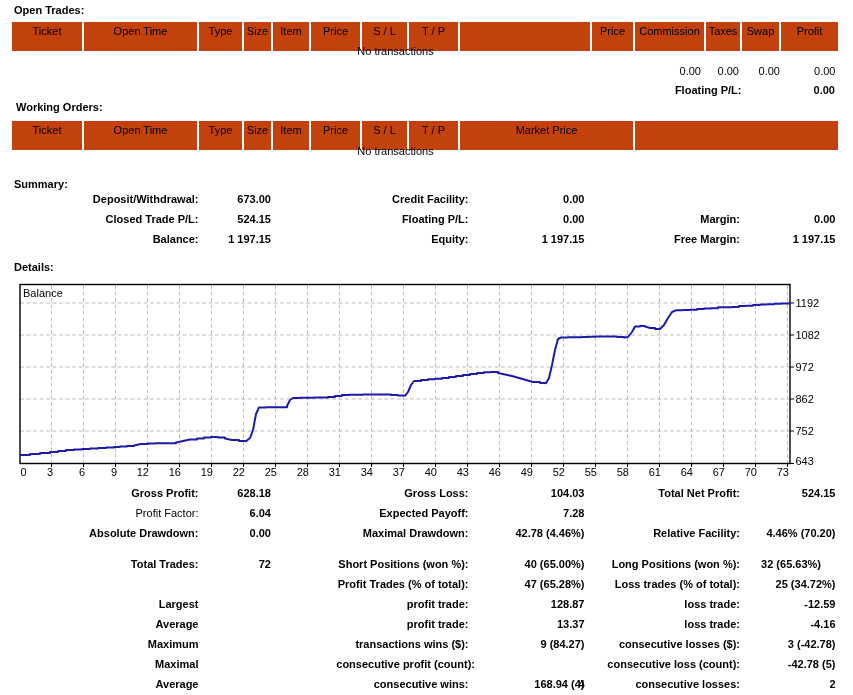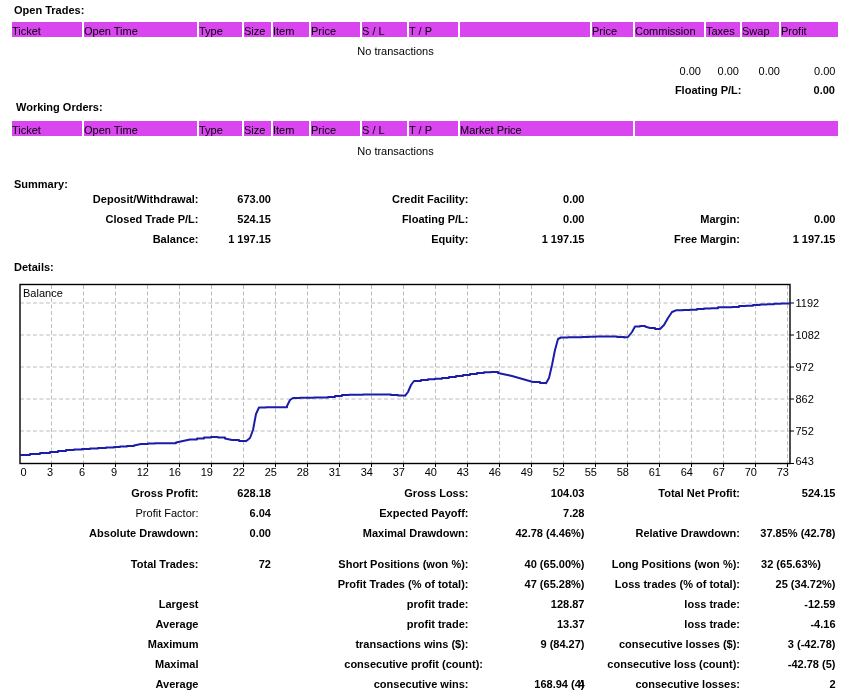--- a/index.html
+++ b/index.html
@@ -1,15 +1,15 @@
 <!DOCTYPE html>
 <html><head><meta charset="utf-8"><style>
 html,body{margin:0;padding:0;background:#fff}
 body{width:853px;height:695px;position:relative;font-family:"Liberation Sans",sans-serif;font-size:11px;color:#000;overflow:hidden}
-.hc{position:absolute;background:#d946ef;height:15px;line-height:19px;text-align:left;overflow:hidden}
+.hc{position:absolute;background:#c2410c;height:29px;line-height:19px;text-align:center;overflow:hidden}
 .ti{position:absolute;font-weight:bold;height:13px;line-height:13px;white-space:nowrap}
 </style></head><body>
 <div class="ti" style="left:14px;top:4px">Open Trades:</div>
 <div class="ti" style="left:16px;top:101px">Working Orders:</div>
 <div class="ti" style="left:14px;top:178px">Summary:</div>
 <div class="ti" style="left:14px;top:261px">Details:</div>
 <div class="hc" style="left:12px;top:22px;width:70px">Ticket</div>
 <div class="hc" style="left:84px;top:22px;width:113px">Open Time</div>
 <div class="hc" style="left:199px;top:22px;width:43px">Type</div>
 <div class="hc" style="left:244px;top:22px;width:27px">Size</div>
@@ -102,22 +102,22 @@
 <div style="position:absolute;right:113.0px;top:484px;height:19px;line-height:19px;font-weight:bold;white-space:nowrap">Total Net Profit:</div>
 <div style="position:absolute;right:17.5px;top:484px;height:19px;line-height:19px;font-weight:bold;white-space:nowrap">524.15</div>
 <div style="position:absolute;right:654.5px;top:504px;height:19px;line-height:19px;font-weight:normal;white-space:nowrap">Profit Factor:</div>
 <div style="position:absolute;right:582.0px;top:504px;height:19px;line-height:19px;font-weight:bold;white-space:nowrap">6.04</div>
 <div style="position:absolute;right:384.5px;top:504px;height:19px;line-height:19px;font-weight:bold;white-space:nowrap">Expected Payoff:</div>
 <div style="position:absolute;right:268.5px;top:504px;height:19px;line-height:19px;font-weight:bold;white-space:nowrap">7.28</div>
 <div style="position:absolute;right:654.5px;top:524px;height:19px;line-height:19px;font-weight:bold;white-space:nowrap">Absolute Drawdown:</div>
 <div style="position:absolute;right:582.0px;top:524px;height:19px;line-height:19px;font-weight:bold;white-space:nowrap">0.00</div>
 <div style="position:absolute;right:384.5px;top:524px;height:19px;line-height:19px;font-weight:bold;white-space:nowrap">Maximal Drawdown:</div>
 <div style="position:absolute;right:268.5px;top:524px;height:19px;line-height:19px;font-weight:bold;white-space:nowrap">42.78 (4.46%)</div>
-<div style="position:absolute;right:113.0px;top:524px;height:19px;line-height:19px;font-weight:bold;white-space:nowrap">Relative Drawdown:</div>
-<div style="position:absolute;right:17.5px;top:524px;height:19px;line-height:19px;font-weight:bold;white-space:nowrap">37.85% (42.78)</div>
+<div style="position:absolute;right:113.0px;top:524px;height:19px;line-height:19px;font-weight:bold;white-space:nowrap">Relative Facility:</div>
+<div style="position:absolute;right:17.5px;top:524px;height:19px;line-height:19px;font-weight:bold;white-space:nowrap">4.46% (70.20)</div>
 <div style="position:absolute;right:654.5px;top:555px;height:19px;line-height:19px;font-weight:bold;white-space:nowrap">Total Trades:</div>
 <div style="position:absolute;right:582.0px;top:555px;height:19px;line-height:19px;font-weight:bold;white-space:nowrap">72</div>
 <div style="position:absolute;right:384.5px;top:555px;height:19px;line-height:19px;font-weight:bold;white-space:nowrap">Short Positions (won %):</div>
 <div style="position:absolute;right:268.5px;top:555px;height:19px;line-height:19px;font-weight:bold;white-space:nowrap">40 (65.00%)</div>
 <div style="position:absolute;right:113.0px;top:555px;height:19px;line-height:19px;font-weight:bold;white-space:nowrap">Long Positions (won %):</div>
 <div style="position:absolute;right:32px;top:555px;height:19px;line-height:19px;font-weight:bold;white-space:nowrap">32 (65.63%)</div>
 <div style="position:absolute;right:384.5px;top:575px;height:19px;line-height:19px;font-weight:bold;white-space:nowrap">Profit Trades (% of total):</div>
 <div style="position:absolute;right:268.5px;top:575px;height:19px;line-height:19px;font-weight:bold;white-space:nowrap">47 (65.28%)</div>
 <div style="position:absolute;right:113.0px;top:575px;height:19px;line-height:19px;font-weight:bold;white-space:nowrap">Loss trades (% of total):</div>
 <div style="position:absolute;right:17.5px;top:575px;height:19px;line-height:19px;font-weight:bold;white-space:nowrap">25 (34.72%)</div>
@@ -130,20 +130,20 @@
 <div style="position:absolute;right:384.5px;top:615px;height:19px;line-height:19px;font-weight:bold;white-space:nowrap">profit trade:</div>
 <div style="position:absolute;right:268.5px;top:615px;height:19px;line-height:19px;font-weight:bold;white-space:nowrap">13.37</div>
 <div style="position:absolute;right:113.0px;top:615px;height:19px;line-height:19px;font-weight:bold;white-space:nowrap">loss trade:</div>
 <div style="position:absolute;right:17.5px;top:615px;height:19px;line-height:19px;font-weight:bold;white-space:nowrap">-4.16</div>
 <div style="position:absolute;right:654.5px;top:635px;height:19px;line-height:19px;font-weight:bold;white-space:nowrap">Maximum</div>
 <div style="position:absolute;right:384.5px;top:635px;height:19px;line-height:19px;font-weight:bold;white-space:nowrap">transactions wins ($):</div>
 <div style="position:absolute;right:268.5px;top:635px;height:19px;line-height:19px;font-weight:bold;white-space:nowrap">9 (84.27)</div>
 <div style="position:absolute;right:113.0px;top:635px;height:19px;line-height:19px;font-weight:bold;white-space:nowrap">consecutive losses ($):</div>
 <div style="position:absolute;right:17.5px;top:635px;height:19px;line-height:19px;font-weight:bold;white-space:nowrap">3 (-42.78)</div>
 <div style="position:absolute;right:654.5px;top:655px;height:19px;line-height:19px;font-weight:bold;white-space:nowrap">Maximal</div>
-<div style="position:absolute;right:370px;top:655px;height:19px;line-height:19px;font-weight:bold;white-space:nowrap">consecutive profit (count):</div>
+<div style="position:absolute;right:378px;top:655px;height:19px;line-height:19px;font-weight:bold;white-space:nowrap">consecutive profit (count):</div>
 <div style="position:absolute;right:268.5px;top:675px;height:19px;line-height:19px;font-weight:bold;white-space:nowrap">168.94 (4)</div>
 <div style="position:absolute;right:113.0px;top:655px;height:19px;line-height:19px;font-weight:bold;white-space:nowrap">consecutive loss (count):</div>
 <div style="position:absolute;right:17.5px;top:655px;height:19px;line-height:19px;font-weight:bold;white-space:nowrap">-42.78 (5)</div>
 <div style="position:absolute;right:654.5px;top:675px;height:19px;line-height:19px;font-weight:bold;white-space:nowrap">Average</div>
 <div style="position:absolute;right:384.5px;top:675px;height:19px;line-height:19px;font-weight:bold;white-space:nowrap">consecutive wins:</div>
 <div style="position:absolute;right:268.5px;top:675px;height:19px;line-height:19px;font-weight:bold;white-space:nowrap">4</div>
 <div style="position:absolute;right:113.0px;top:675px;height:19px;line-height:19px;font-weight:bold;white-space:nowrap">consecutive losses:</div>
 <div style="position:absolute;right:17.5px;top:675px;height:19px;line-height:19px;font-weight:bold;white-space:nowrap">2</div>
 </body></html>

